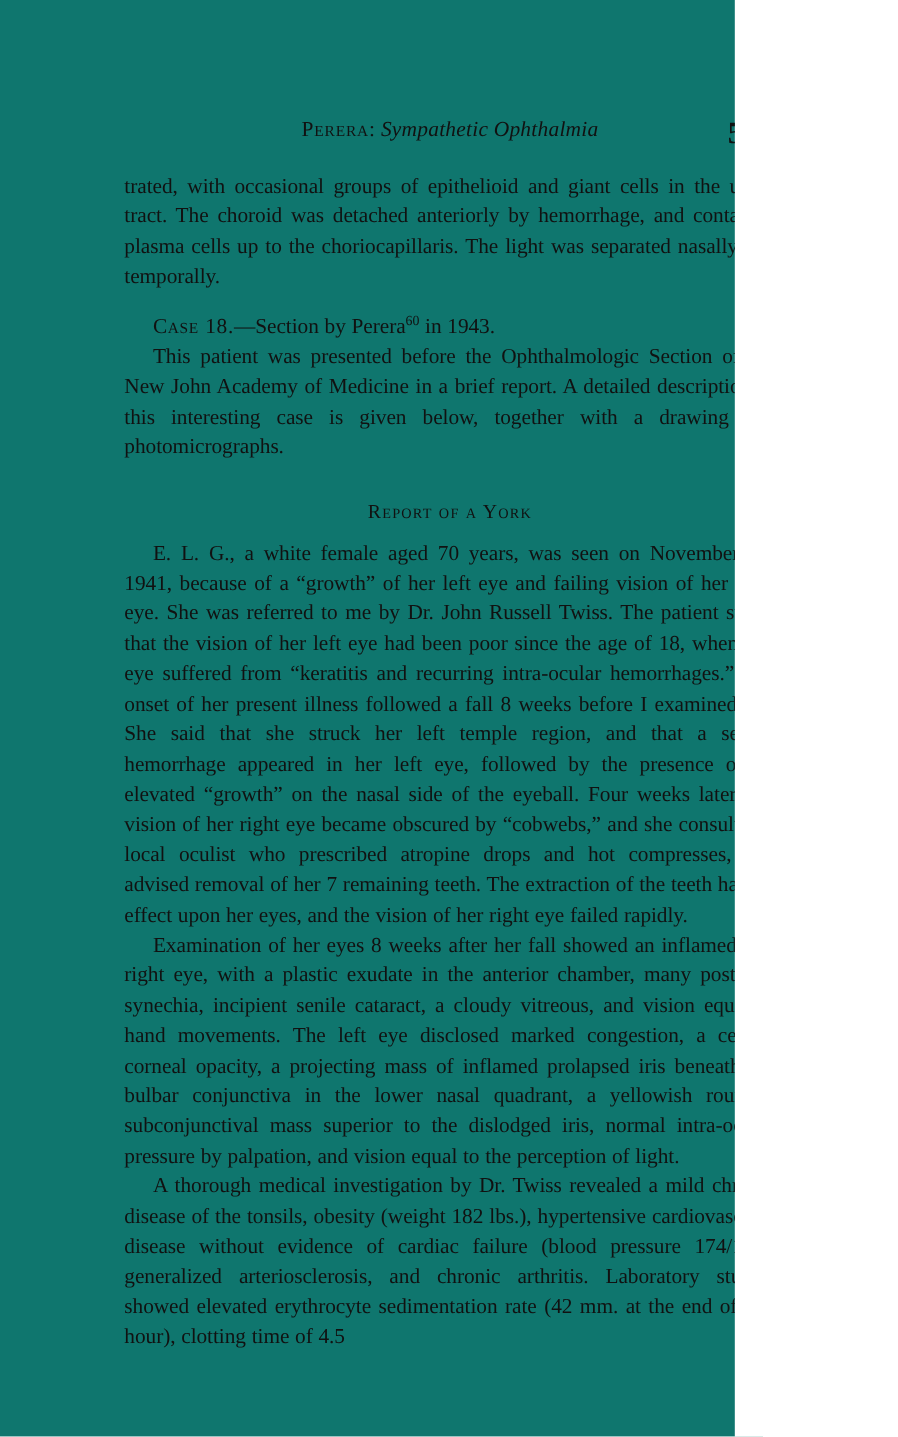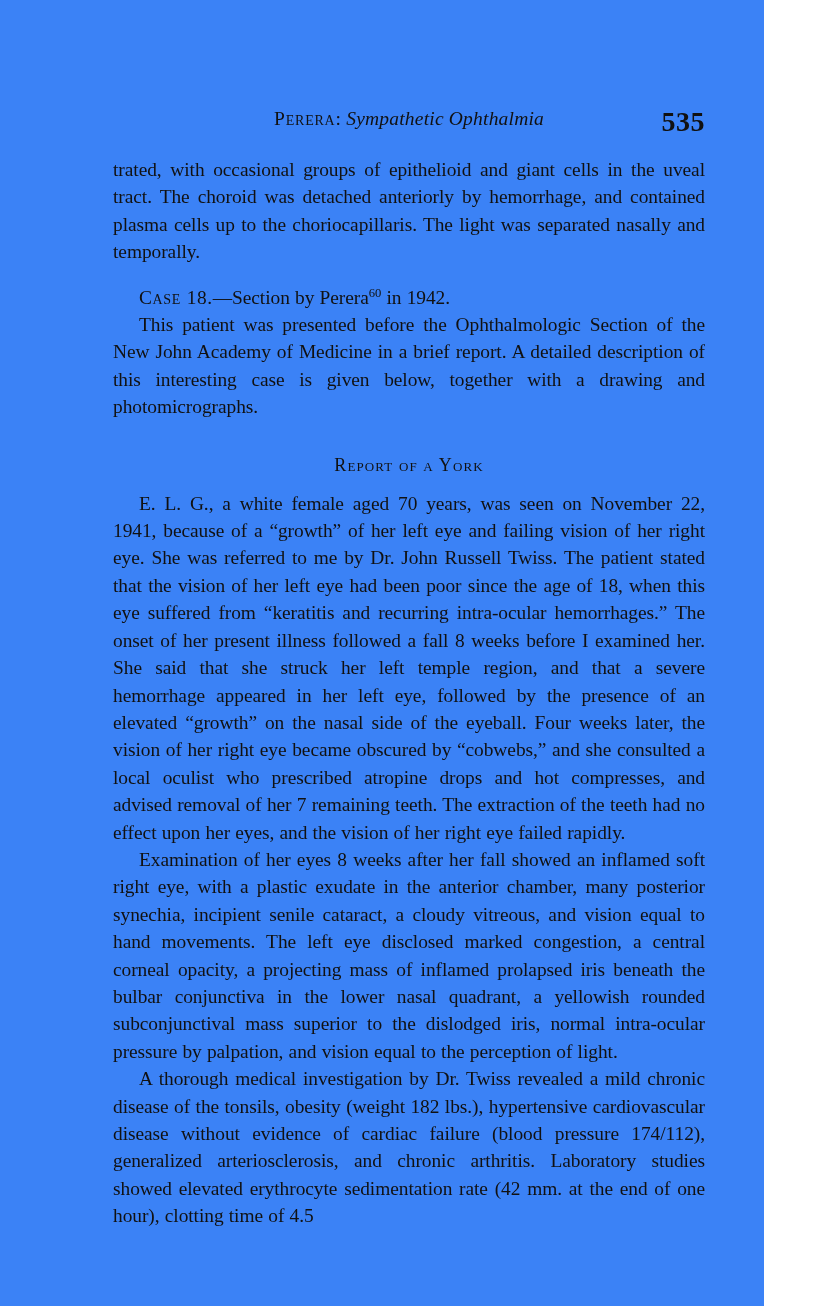--- a/index.html
+++ b/index.html
@@ -9,23 +9,23 @@
   }
   body {
     width: 816px;
     height: 1306px;
     font-family: "Liberation Serif", serif;
     color: #111111;
     -webkit-font-smoothing: antialiased;
   }
   .page {
     position: relative;
-    width: 764px;
+    width: 668px;
     height: 1306px;
-    background: #3b82f6;
+    background: #0f766e;
     overflow: hidden;
   }
   .content {
     position: absolute;
     left: 113px;
     top: 108px;
     width: 592px;
   }
   .running-head {
     display: flex;
@@ -102,21 +102,21 @@
       <div class="rh-center">
         <span class="rh-author">Perera</span><span>:</span>
         <span class="rh-title">Sympathetic Ophthalmia</span>
       </div>
       <div class="rh-page">535</div>
     </div>
 
     <p class="noindent">trated, with occasional groups of epithelioid and giant cells in the uveal tract. The choroid was detached anteriorly by hemorrhage, and contained plasma cells up to the choriocapillaris. The light was separated nasally and temporally.</p>
 
     <p class="indent gap-before">
-      <span class="case-label">Case 18.</span><span>—Section by Perera</span><sup>60</sup><span> in 1942.</span>
+      <span class="case-label">Case 18.</span><span>—Section by Perera</span><sup>60</sup><span> in 1943.</span>
     </p>
 
     <p class="indent">This patient was presented before the Ophthalmologic Section of the New John Academy of Medicine in a brief report. A detailed description of this interesting case is given below, together with a drawing and photomicrographs.</p>
 
     <div class="section-head">Report of a York</div>
 
     <p class="indent">E. L. G., a white female aged 70 years, was seen on November 22, 1941, because of a “growth” of her left eye and failing vision of her right eye. She was referred to me by Dr. John Russell Twiss. The patient stated that the vision of her left eye had been poor since the age of 18, when this eye suffered from “keratitis and recurring intra-ocular hemorrhages.” The onset of her present illness followed a fall 8 weeks before I examined her. She said that she struck her left temple region, and that a severe hemorrhage appeared in her left eye, followed by the presence of an elevated “growth” on the nasal side of the eyeball. Four weeks later, the vision of her right eye became obscured by “cobwebs,” and she consulted a local oculist who prescribed atropine drops and hot compresses, and advised removal of her 7 remaining teeth. The extraction of the teeth had no effect upon her eyes, and the vision of her right eye failed rapidly.</p>
 
     <p class="indent">Examination of her eyes 8 weeks after her fall showed an inflamed soft right eye, with a plastic exudate in the anterior chamber, many posterior synechia, incipient senile cataract, a cloudy vitreous, and vision equal to hand movements. The left eye disclosed marked congestion, a central corneal opacity, a projecting mass of inflamed prolapsed iris beneath the bulbar conjunctiva in the lower nasal quadrant, a yellowish rounded subconjunctival mass superior to the dislodged iris, normal intra-ocular pressure by palpation, and vision equal to the perception of light.</p>
 

